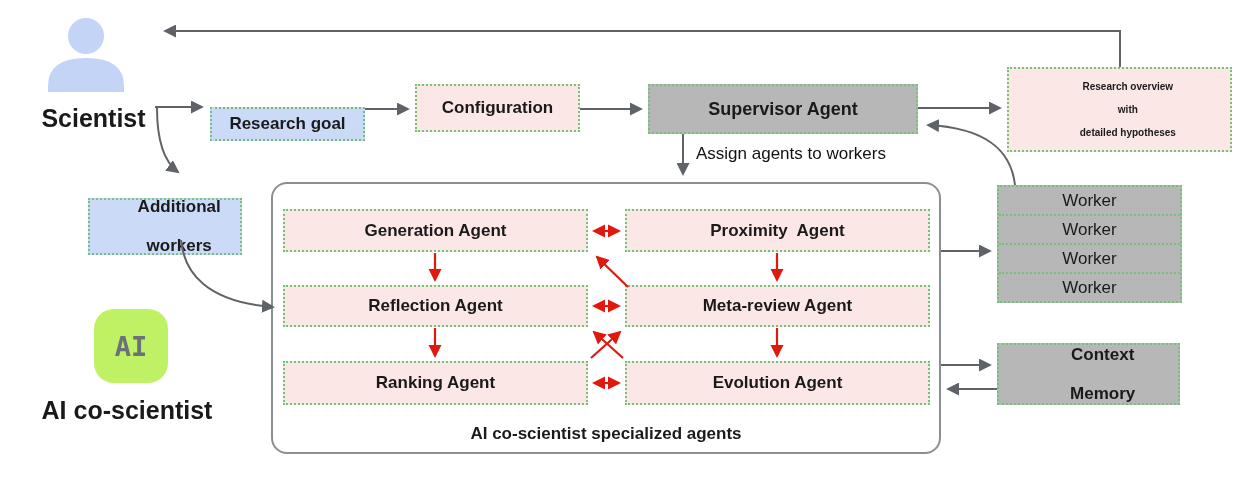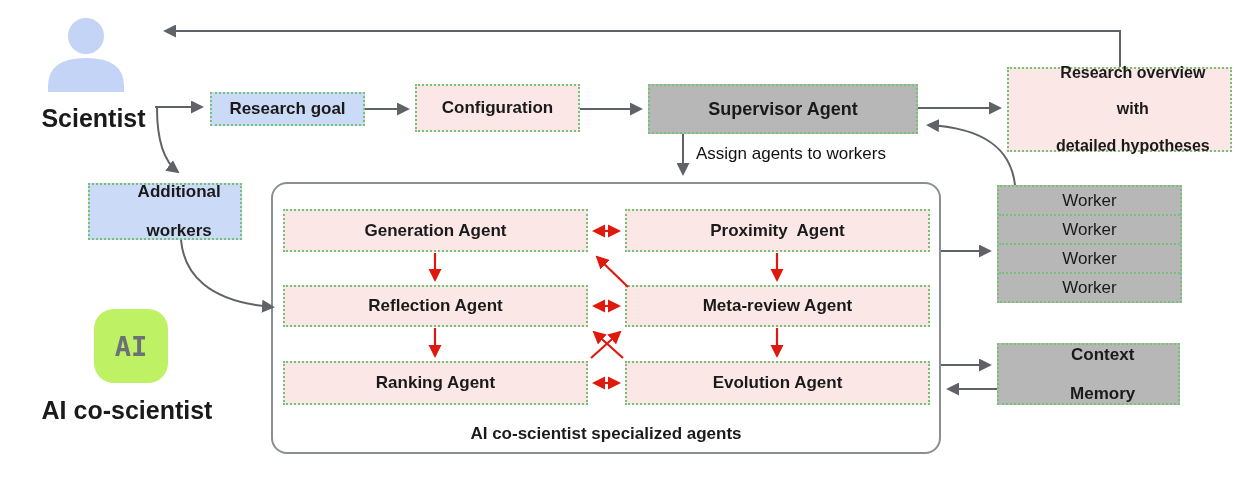--- a/index.html
+++ b/index.html
@@ -5,29 +5,29 @@
   html,body{margin:0;padding:0;background:#ffffff;}
   #canvas{
     position:relative;width:1250px;height:490px;background:#ffffff;
     font-family:"Liberation Sans",sans-serif;color:#1a1a1a;overflow:hidden;
   }
   .box{
     position:absolute;display:flex;align-items:center;justify-content:center;
     text-align:center;box-sizing:border-box;border:2px dotted #76C176;
     font-weight:bold;font-size:17px;line-height:1.15;white-space:pre-wrap;
   }
-  .blue{background:#CBDAF7;}
+  .blue{background:#CBDAF7;margin-top:15px;}
   .pink{background:#FBE7E6;}
   .gray{background:#B7B7B7;align-items:center;}
   .plain-label{position:absolute;font-weight:bold;text-align:center;}
   
   #research-goal{left:210px;top:92px;width:155px;height:34px;}
   #configuration{left:415px;top:84px;width:165px;height:48px;}
   #supervisor{left:648px;top:84px;width:270px;height:50px;font-size:18px;}
-  #research-overview{left:1007px;top:67px;width:225px;height:85px;font-size:16px;}
+  #research-overview{left:1007px;top:67px;width:225px;height:85px;font-size:10px;}
   #additional-feedback{left:88px;top:183px;width:154px;height:57px;}
   #context-memory{left:997px;top:343px;width:183px;height:62px;}
   
   #worker-box{position:absolute;left:997px;top:185px;width:185px;height:118px;
     box-sizing:border-box;border:2px dotted #76C176;background:#B7B7B7;
     display:flex;flex-direction:column;}
   .worker-row{flex:1;display:flex;align-items:center;justify-content:center;
     font-size:17px;font-weight:400;}
   .worker-row + .worker-row{border-top:2px dotted #76C176;}
   

